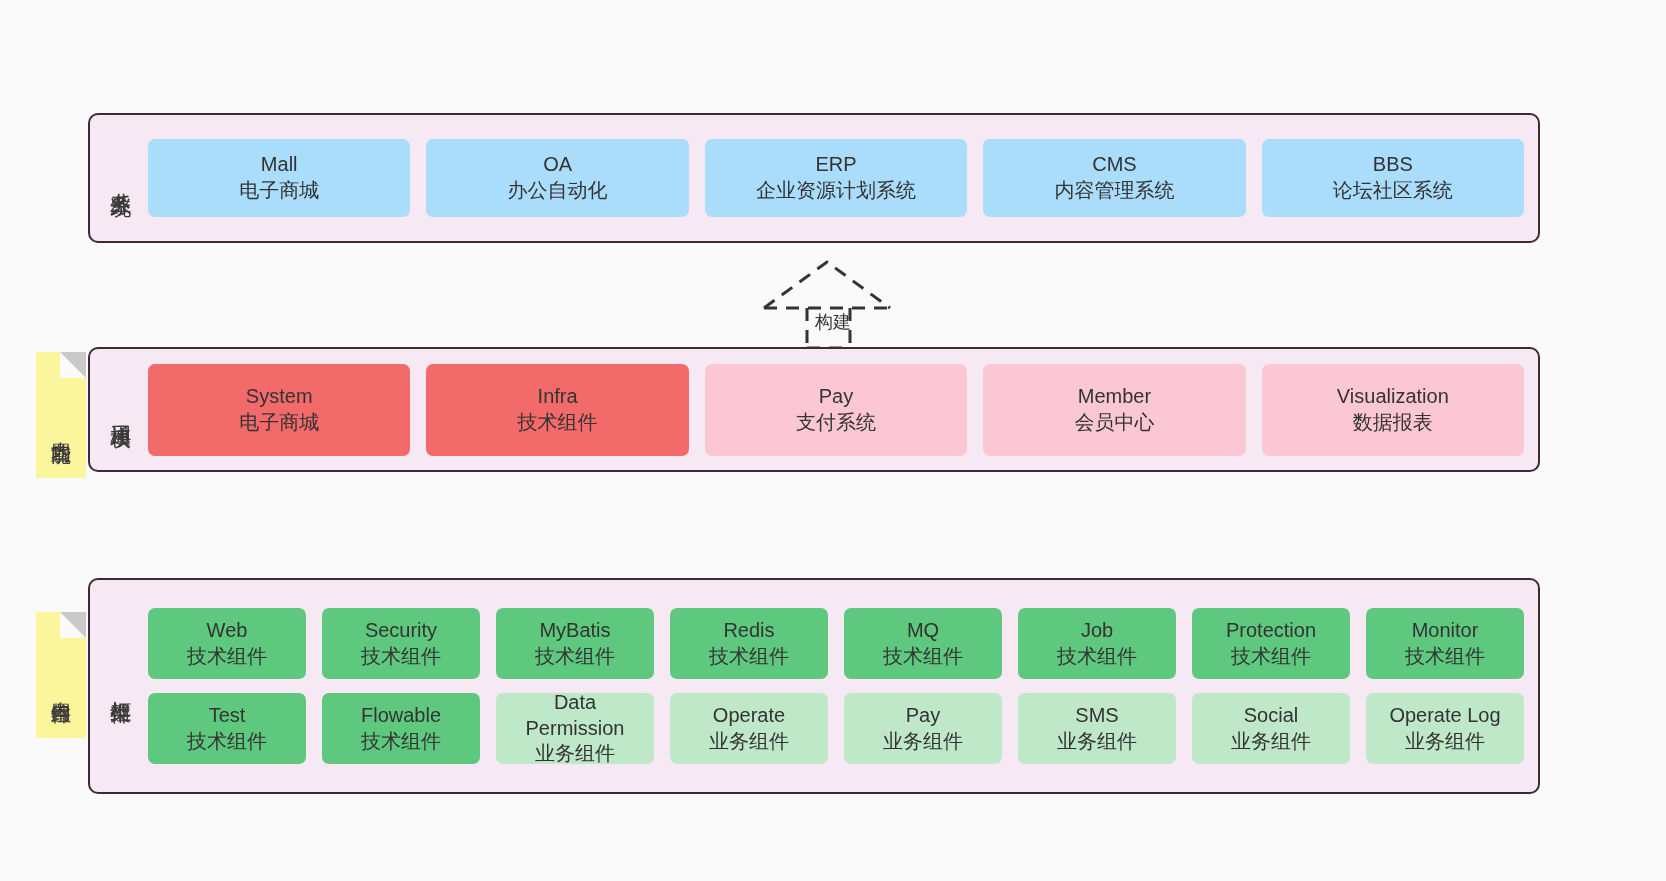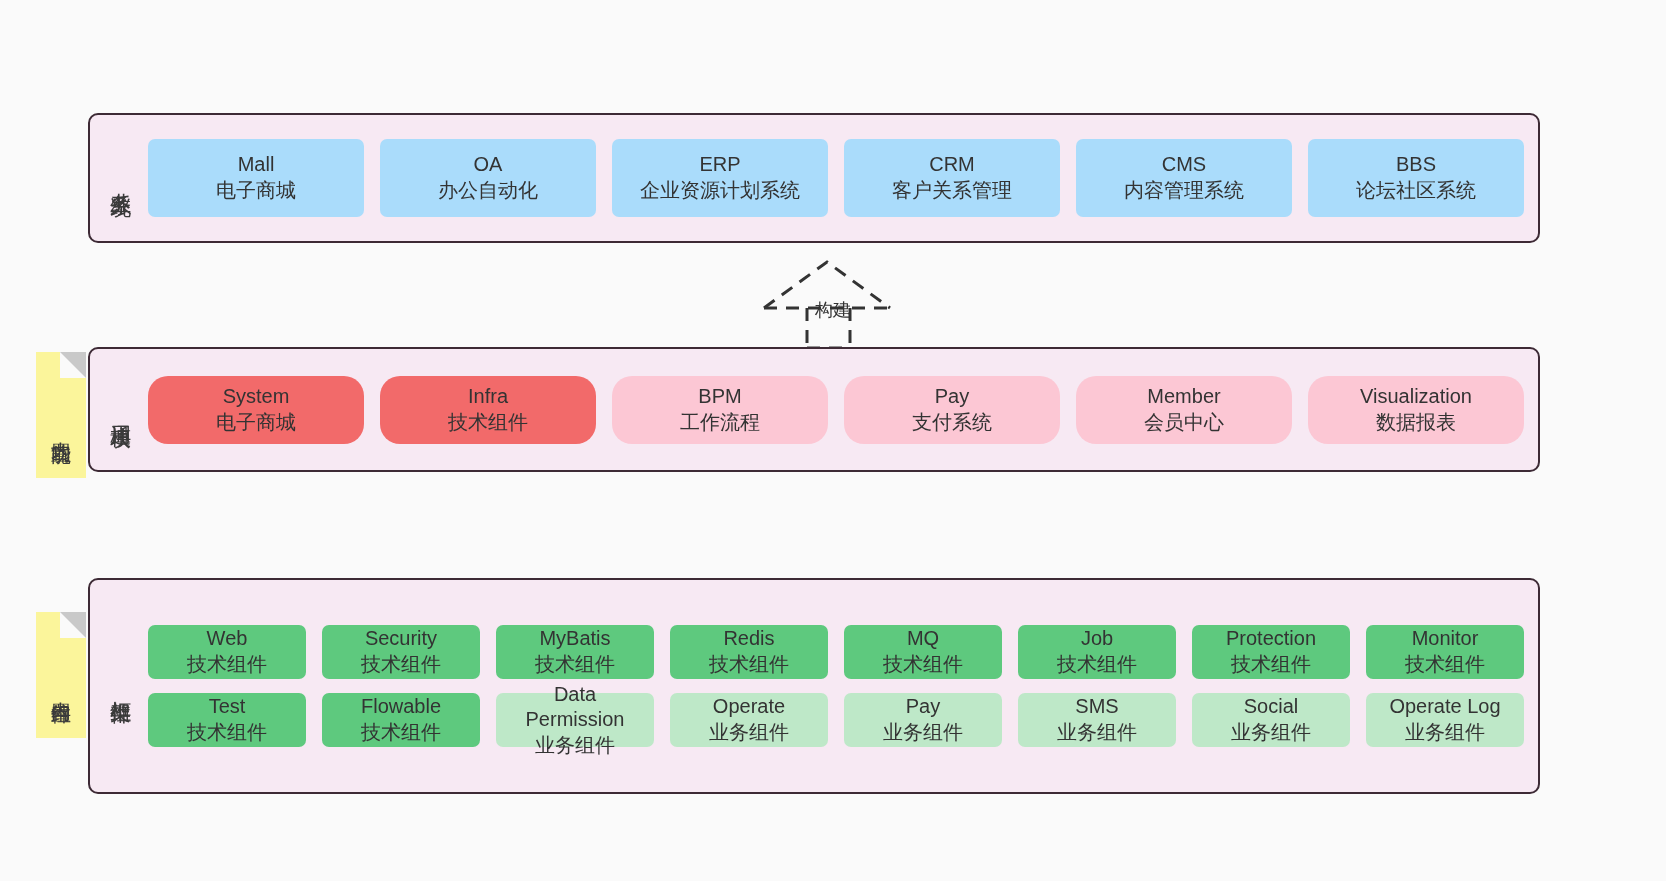--- a/index.html
+++ b/index.html
@@ -73,23 +73,23 @@
     justify-content: center;
     text-align: center;
     font-size: 20px;
     line-height: 1.28;
     color: #333333;
     padding: 4px 6px;
   }
   .card .l1 { display: block; }
   .card .l2 { display: block; }
   .card.h-business { height: 78px; background: #aadcfb; }
-  .card.h-module   { height: 68px; background: #fcc7d4; border-radius: 20px; }
+  .card.h-module   { height: 92px; background: #fcc7d4; }
   .card.h-module.strong { background: #f26a6a; }
-  .card.h-comp     { height: 54px; background: #5ec97e; }
+  .card.h-comp     { height: 71px; background: #5ec97e; }
   .card.h-comp.light { background: #bee8c8; }
 
   
   .note {
     position: absolute;
     box-sizing: border-box;
     background: #fbf59b;
     display: flex;
     align-items: center;
     justify-content: center;
@@ -146,24 +146,20 @@
           </div>
           <div class="card h-business">
             <span class="l1">OA</span>
             <span class="l2">办公自动化</span>
           </div>
           <div class="card h-business">
             <span class="l1">ERP</span>
             <span class="l2">企业资源计划系统</span>
           </div>
           <div class="card h-business">
-            <span class="l1">CRM</span>
-            <span class="l2">客户关系管理</span>
-          </div>
-          <div class="card h-business">
             <span class="l1">CMS</span>
             <span class="l2">内容管理系统</span>
           </div>
           <div class="card h-business">
             <span class="l1">BBS</span>
             <span class="l2">论坛社区系统</span>
           </div>
         </div>
     </div>
   </div>
@@ -171,44 +167,40 @@
   <div class="arrow-wrap" id="arrow-build" style="left:760px; top:258px; width:160px; height:92px;">
     <svg width="160" height="92" viewBox="0 0 160 92">
 
       <polyline points="4,50 67,4 130,50" fill="none" stroke="#333333" stroke-width="3" stroke-dasharray="13,9" stroke-linecap="butt"></polyline>
       <line x1="4" y1="50" x2="130" y2="50" stroke="#333333" stroke-width="3" stroke-dasharray="13,9"></line>
 
       <line x1="47" y1="50" x2="47" y2="92" stroke="#333333" stroke-width="3" stroke-dasharray="13,9"></line>
       <line x1="90" y1="50" x2="90" y2="92" stroke="#333333" stroke-width="3" stroke-dasharray="13,9"></line>
       <line x1="47" y1="90" x2="90" y2="90" stroke="#333333" stroke-width="3" stroke-dasharray="13,9"></line>
     </svg>
-    <div class="arrow-label" style="left:55px; top:40px;">构建</div>
+    <div class="arrow-label" style="left:55px; top:52px;">构建</div>
   </div>
 
   <div class="note" id="note-module" style="left:36px; top:352px; width:50px; height:126px;">
     <span>内置功能</span>
   </div>
 
   <div class="layer" id="layer-module" style="left:88px; top:347px; width:1452px; height:125px;">
     <div class="layer-title">通用模块</div>
     <div class="layer-body">
       <div class="row" id="module-row">
           <div class="card h-module strong">
             <span class="l1">System</span>
             <span class="l2">电子商城</span>
           </div>
           <div class="card h-module strong">
             <span class="l1">Infra</span>
             <span class="l2">技术组件</span>
           </div>
           <div class="card h-module">
-            <span class="l1">BPM</span>
-            <span class="l2">工作流程</span>
-          </div>
-          <div class="card h-module">
             <span class="l1">Pay</span>
             <span class="l2">支付系统</span>
           </div>
           <div class="card h-module">
             <span class="l1">Member</span>
             <span class="l2">会员中心</span>
           </div>
           <div class="card h-module">
             <span class="l1">Visualization</span>
             <span class="l2">数据报表</span>

